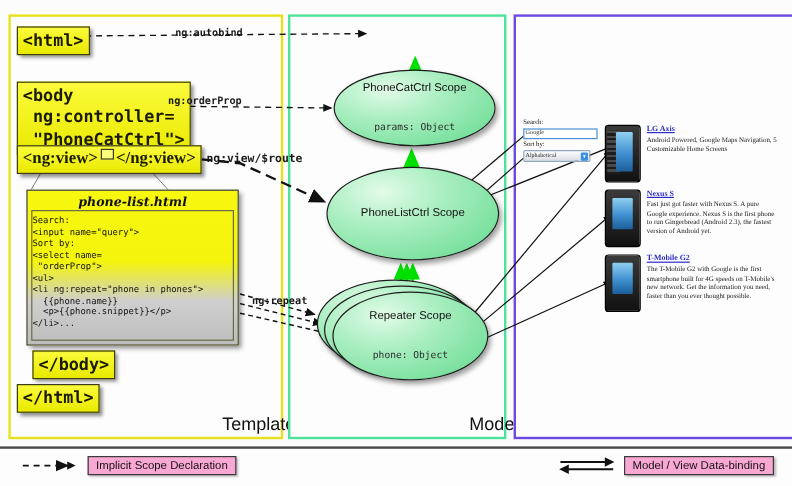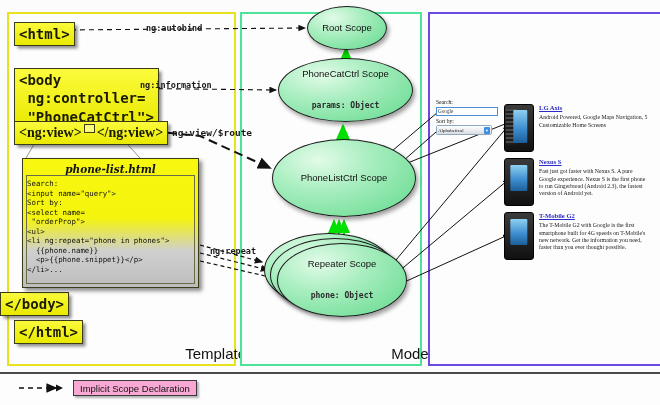--- a/index.html
+++ b/index.html
@@ -15,41 +15,41 @@
 
   
   .ytag{position:absolute;background:#f2f20d;border:1.5px solid #3c3c1a;
         font-family:"DejaVu Sans Mono",monospace;font-weight:bold;font-size:14px;
         color:#1a1a00;line-height:1.32;padding:2px 4px;white-space:pre;
         box-shadow:2.5px 2.5px 3px rgba(0,0,0,.45);
         background-image:linear-gradient(180deg,#fbfb3c 0%,#e9e900 100%);}
   #tag-html{left:14px;top:22px;}
   #tag-body{left:14px;top:68px;}
   #tag-ngview{left:14px;top:121px;display:flex;align-items:flex-start;gap:2px;font-family:Liberation Serif, serif;}
-  #tag-bodyend{left:0;top:292px;}
+  #tag-bodyend{left:27px;top:292px;}
   #tag-htmlend{left:14px;top:320px;}
   .viewbox{display:inline-block;width:9px;height:7px;border:1.4px solid #3c3c1a;background:#fbfb7a;}
 
   
   #tpl-panel{position:absolute;left:22px;top:158px;width:175px;height:128px;
      border:1.5px solid #3c3c1a;box-shadow:3px 3px 4px rgba(0,0,0,.45);
      background:linear-gradient(180deg,#f7f70f 0%,#f4f40c 46%,#cfcfcf 72%,#bdbdbd 100%);}
   #tpl-title{font-family:"DejaVu Serif",serif;font-style:italic;font-weight:bold;
      font-size:10.5px;color:#111;text-align:center;padding:4px 0 3px;}
   #tpl-code{font-family:"DejaVu Sans Mono",monospace;font-size:7.4px;line-height:1.29;
      color:#101010;white-space:pre;padding:1px 4px;}
   #tpl-inner-border{position:absolute;left:3px;top:16px;right:3px;bottom:3px;border:1px solid #6b6b45;pointer-events:none;}
 
   
   .scope{position:absolute;border-radius:50%;border:1.6px solid #1c1c1c;
      background:radial-gradient(ellipse at 32% 26%,#e2fbe8 0%,#a9eec0 38%,#61d98c 100%);
      box-shadow:2px 3px 4px rgba(0,0,0,.38);
      display:flex;flex-direction:column;align-items:center;justify-content:center;}
   .scope .nm{font-size:9.5px;color:#111;text-align:center;line-height:1.15;}
-  .scope .props{font-family:"DejaVu Sans Mono",monospace;font-size:8px;font-weight:bold;
+  .scope .props{font-family:"DejaVu Sans Mono",monospace;font-size:8px;font-weight:normal;
      color:#2b2b2b;text-align:center;line-height:1.2;margin-top:21px;white-space:pre;}
   #sc-root{left:307px;top:6px;width:78px;height:42px;}
   #sc-catctrl{left:278px;top:58px;width:133px;height:62px;}
   #sc-listctrl{left:272px;top:139px;width:142px;height:76px;}
   #sc-rep1{left:264px;top:233px;width:128px;height:72px;}
   #sc-rep2{left:270px;top:238px;width:128px;height:72px;}
   #sc-rep3{left:277px;top:243px;width:128px;height:72px;}
   #sc-rep3{z-index:3;} #sc-rep2{z-index:2;} #sc-rep1{z-index:1;}
 
   
@@ -176,28 +176,24 @@
 &lt;select name=
  "orderProp"&gt;
 &lt;ul&gt;
 &lt;li ng:repeat="phone in phones"&gt;
   {{phone.name}}
   &lt;p&gt;{{phone.snippet}}&lt;/p&gt;
 &lt;/li&gt;...</div>
   </div>
 
   <div class="clabel" id="lb-autobind">ng:autobind</div>
-  <div class="clabel" id="lb-controller">ng:information</div>
+  <div class="clabel" id="lb-controller">ng:orderProp</div>
   <div class="clabel" id="lb-ngview">ng:view/$route</div>
   <div class="clabel" id="lb-ngrepeat">ng:repeat</div>
 
-  <div class="scope" id="sc-root">
-    <div class="nm">Root
-Scope</div>
-  </div>
   <div class="scope" id="sc-catctrl">
     <div class="nm">PhoneCatCtrl
 Scope</div>
     <div class="props">params: Object</div>
   </div>
   <div class="scope" id="sc-listctrl">
     <div class="nm">PhoneListCtrl
 Scope</div>
   </div>
   <div class="scope" id="sc-rep1"></div>
@@ -250,15 +246,24 @@
   </div>
 
   <div id="legend">
     <div class="lg-item" id="lg1">
       <svg width="48" height="12">
         <path d="M1,6 L38,6" stroke="#111" stroke-width="1.6" stroke-dasharray="5,4" fill="none" marker-end="url(#ah-black)"></path>
         <path d="M38,2.5 L45,6 L38,9.5 z" fill="#111"></path>
       </svg>
       <span class="lg-box">Implicit Scope Declaration</span>
     </div>
+    <div class="lg-item" id="lg3">
+      <svg width="48" height="16">
+        <path d="M2,5 L40,5" stroke="#111" stroke-width="1.6" fill="none"></path>
+        <path d="M39,1 L47,5 L39,9 z" fill="#111"></path>
+        <path d="M8,11 L46,11" stroke="#111" stroke-width="1.6" fill="none"></path>
+        <path d="M9,7 L1,11 L9,15 z" fill="#111"></path>
+      </svg>
+      <span class="lg-box">Model / View Data-binding</span>
+    </div>
   </div>
 
 </div>
 
 </body></html>

